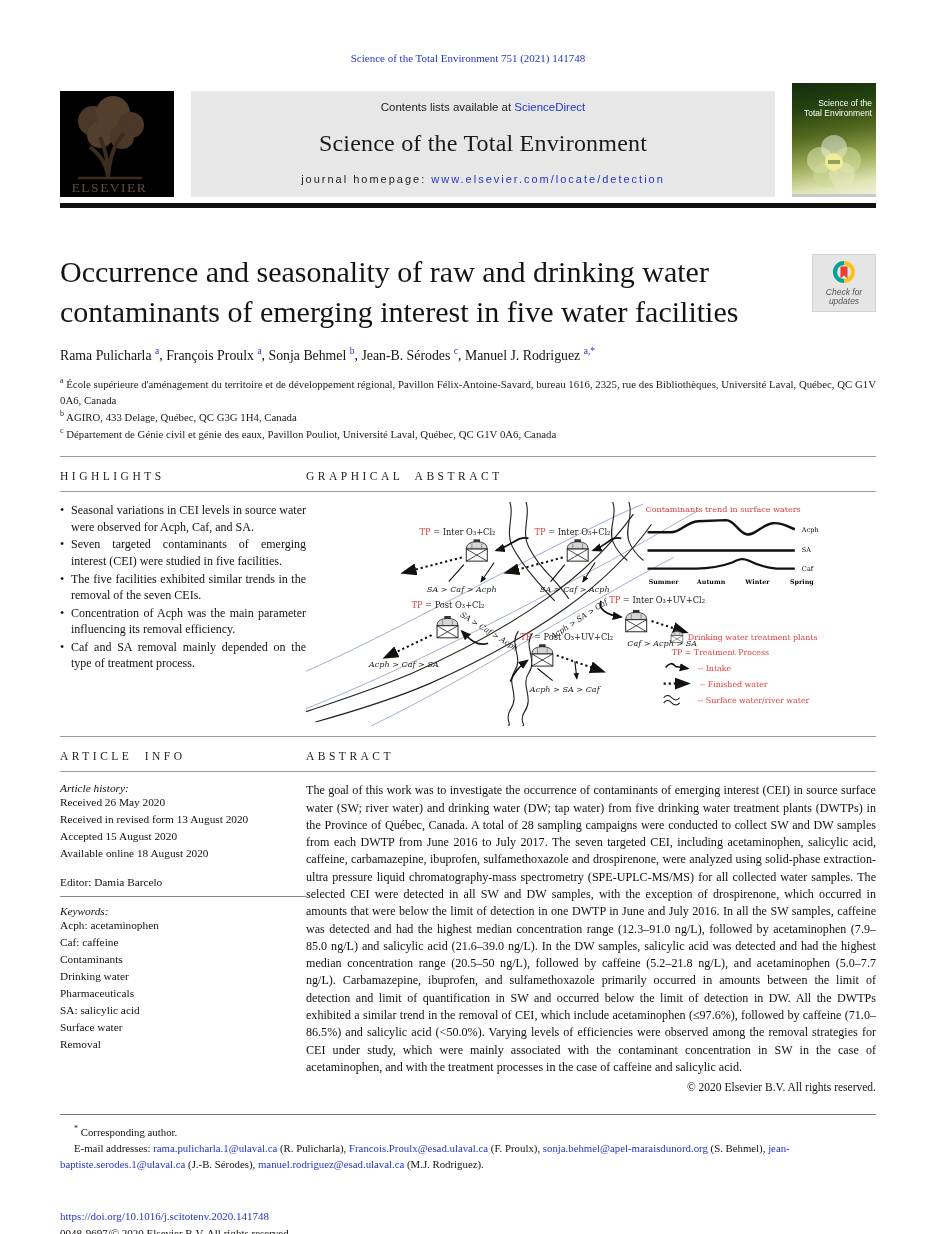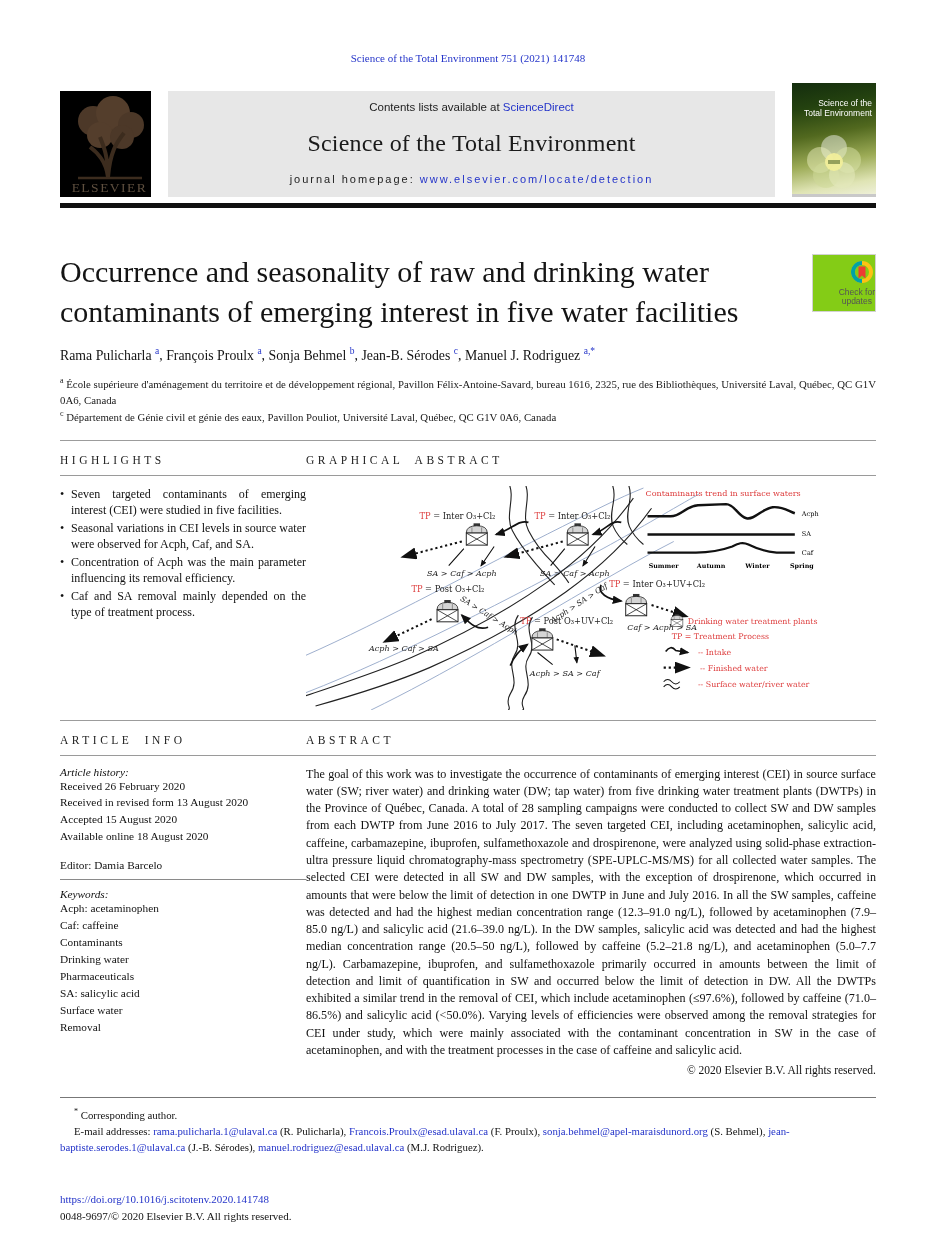--- a/index.html
+++ b/index.html
@@ -7,39 +7,39 @@
   .page {
     width:925px; height:1234px; background:#fff; position:relative;
     margin:0 auto; padding:0 49px 0 60px; overflow:hidden;
     font-family:"Liberation Serif", serif; color:#111;
   }
   a { text-decoration:none; }
   .blue { color:#2434c9; }
   .citation { margin-top:52px; text-align:center; font-size:11px; }
   
   .masthead { margin-top:27px; display:flex; gap:17px; height:106px; }
-  .logo-box { width:91px; height:106px; background:#000; position:relative; flex:none; }
+  .logo-box { width:114px; height:106px; background:#000; position:relative; flex:none; }
   .logo-box svg { display:block; }
   .mast-center { flex:1; background:#e7e7e7; display:flex; flex-direction:column;
     justify-content:space-between; padding:10px 8px 12px; text-align:center; }
   .contents-line { font-family:"Liberation Sans", sans-serif; font-size:11.5px; color:#222; }
   .journal-title { font-size:24px; letter-spacing:0.2px; color:#1a1a1a; }
   .homepage-line { font-family:"Liberation Sans", sans-serif; font-size:11px; letter-spacing:2px; color:#222; }
   .cover-box { width:84px; height:114px; margin-top:-8px; flex:none; position:relative;
     background:linear-gradient(170deg,#142d0e 0%,#24420f 22%,#52691f 45%,#9cab56 68%,#dfe4b4 88%,#eef0d8 100%);
     border-bottom:3px solid #c9c9c9; overflow:hidden; }
   .cover-title { position:absolute; top:16px; right:4px; text-align:right; color:#fff;
     font-family:"Liberation Sans", sans-serif; font-size:8.5px; line-height:1.15; width:72px; }
   .cover-box svg { position:absolute; bottom:2px; left:6px; }
   .black-bar { height:5px; background:#101010; margin-top:6px; }
   
   .title-row { display:flex; gap:24px; margin-top:44px; }
   h1.article-title { flex:1; font-size:30px; font-weight:normal; line-height:1.32; color:#141414; }
-  .updates-badge { width:64px; height:58px; background:#84cc16; border:1px solid #d2d2d2;
-    flex:none; margin-top:2px; display:flex; flex-direction:column; align-items:flex-end; justify-content:center; }
+  .updates-badge { width:64px; height:58px; background:#e5e5e5; border:1px solid #d2d2d2;
+    flex:none; margin-top:2px; display:flex; flex-direction:column; align-items:center; justify-content:center;font-style:italic; }
   .updates-badge .txt { font-family:"Liberation Sans", sans-serif; font-size:8.5px; color:#555;
     text-align:center; line-height:1.1; margin-top:2px; white-space:pre-line; }
   
   .authors { margin-top:15px; font-size:13.8px; color:#141414; }
   .authors sup { color:#2434c9; font-size:9.5px; }
   .affiliations { margin-top:11px; font-size:10.8px; line-height:1.5; color:#1a1a1a; }
   .affiliations sup { font-size:8px; }
   .rule-full { border:none; border-top:1px solid #9c9c9c; margin-top:15px; }
   
   .cols { display:flex; gap:0; margin-top:13px; }
@@ -125,32 +125,34 @@
 updates</div>
     </div>
   </div>
 
   <div class="authors">
     <span><span>Rama Pulicharla</span> <sup>a</sup><span>, </span></span><span><span>François Proulx</span> <sup>a</sup><span>, </span></span><span><span>Sonja Behmel</span> <sup>b</sup><span>, </span></span><span><span>Jean-B. Sérodes</span> <sup>c</sup><span>, </span></span><span><span>Manuel J. Rodriguez</span> <sup>a,*</sup></span>
   </div>
 
   <div class="affiliations">
     <div><sup>a</sup> <span>École supérieure d'aménagement du territoire et de développement régional, Pavillon Félix-Antoine-Savard, bureau 1616, 2325, rue des Bibliothèques, Université Laval, Québec, QC G1V 0A6, Canada</span></div>
+    <div><sup>b</sup> <span>AGIRO, 433 Delage, Québec, QC G3G 1H4, Canada</span></div>
     <div><sup>c</sup> <span>Département de Génie civil et génie des eaux, Pavillon Pouliot, Université Laval, Québec, QC G1V 0A6, Canada</span></div>
   </div>
 
   <hr class="rule-full">
 
   <div class="cols">
     <div class="col-l">
       <div class="sec-head">HIGHLIGHTS</div>
       <hr class="sec-rule">
       <ul class="hl-list">
+        <li>Seasonal variations in CEI levels in source water were observed for Acph, Caf, and SA.</li>
         <li>Seven targeted contaminants of emerging interest (CEI) were studied in five facilities.</li>
-        <li>Seasonal variations in CEI levels in source water were observed for Acph, Caf, and SA.</li>
+        <li>The five facilities exhibited similar trends in the removal of the seven CEIs.</li>
         <li>Concentration of Acph was the main parameter influencing its removal efficiency.</li>
         <li>Caf and SA removal mainly depended on the type of treatment process.</li>
       </ul>
     </div>
     <div class="col-r">
       <div class="sec-head">GRAPHICAL ABSTRACT</div>
       <hr class="sec-rule">
 
       <svg class="ga-figure" viewBox="0 0 556 222">
         <defs>
@@ -253,21 +255,21 @@
     </div>
   </div>
 
   <hr class="rule-full" style="margin-top:6px">
 
   <div class="cols">
     <div class="col-l">
       <div class="sec-head">ARTICLE INFO</div>
       <hr class="sec-rule">
       <div class="info-label">Article history:</div>
-      <div class="info-line">Received 26 February 2020</div>
+      <div class="info-line">Received 26 May 2020</div>
       <div class="info-line">Received in revised form 13 August 2020</div>
       <div class="info-line">Accepted 15 August 2020</div>
       <div class="info-line">Available online 18 August 2020</div>
       <div class="editor-line">Editor: Damia Barcelo</div>
       <hr class="info-rule">
       <div class="info-label">Keywords:</div>
       <div class="kw-line">Acph: acetaminophen</div>
       <div class="kw-line">Caf: caffeine</div>
       <div class="kw-line">Contaminants</div>
       <div class="kw-line">Drinking water</div>

